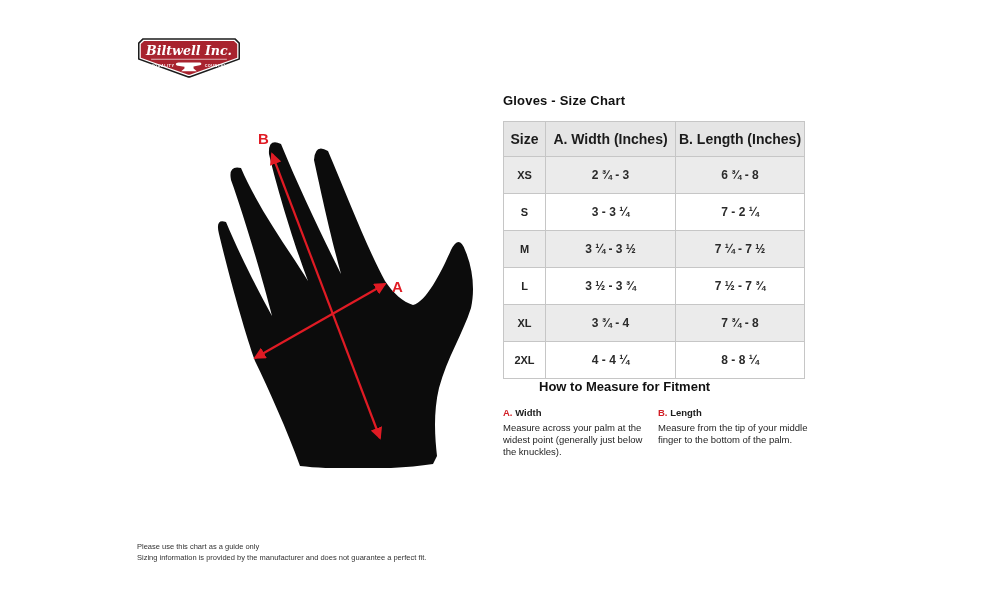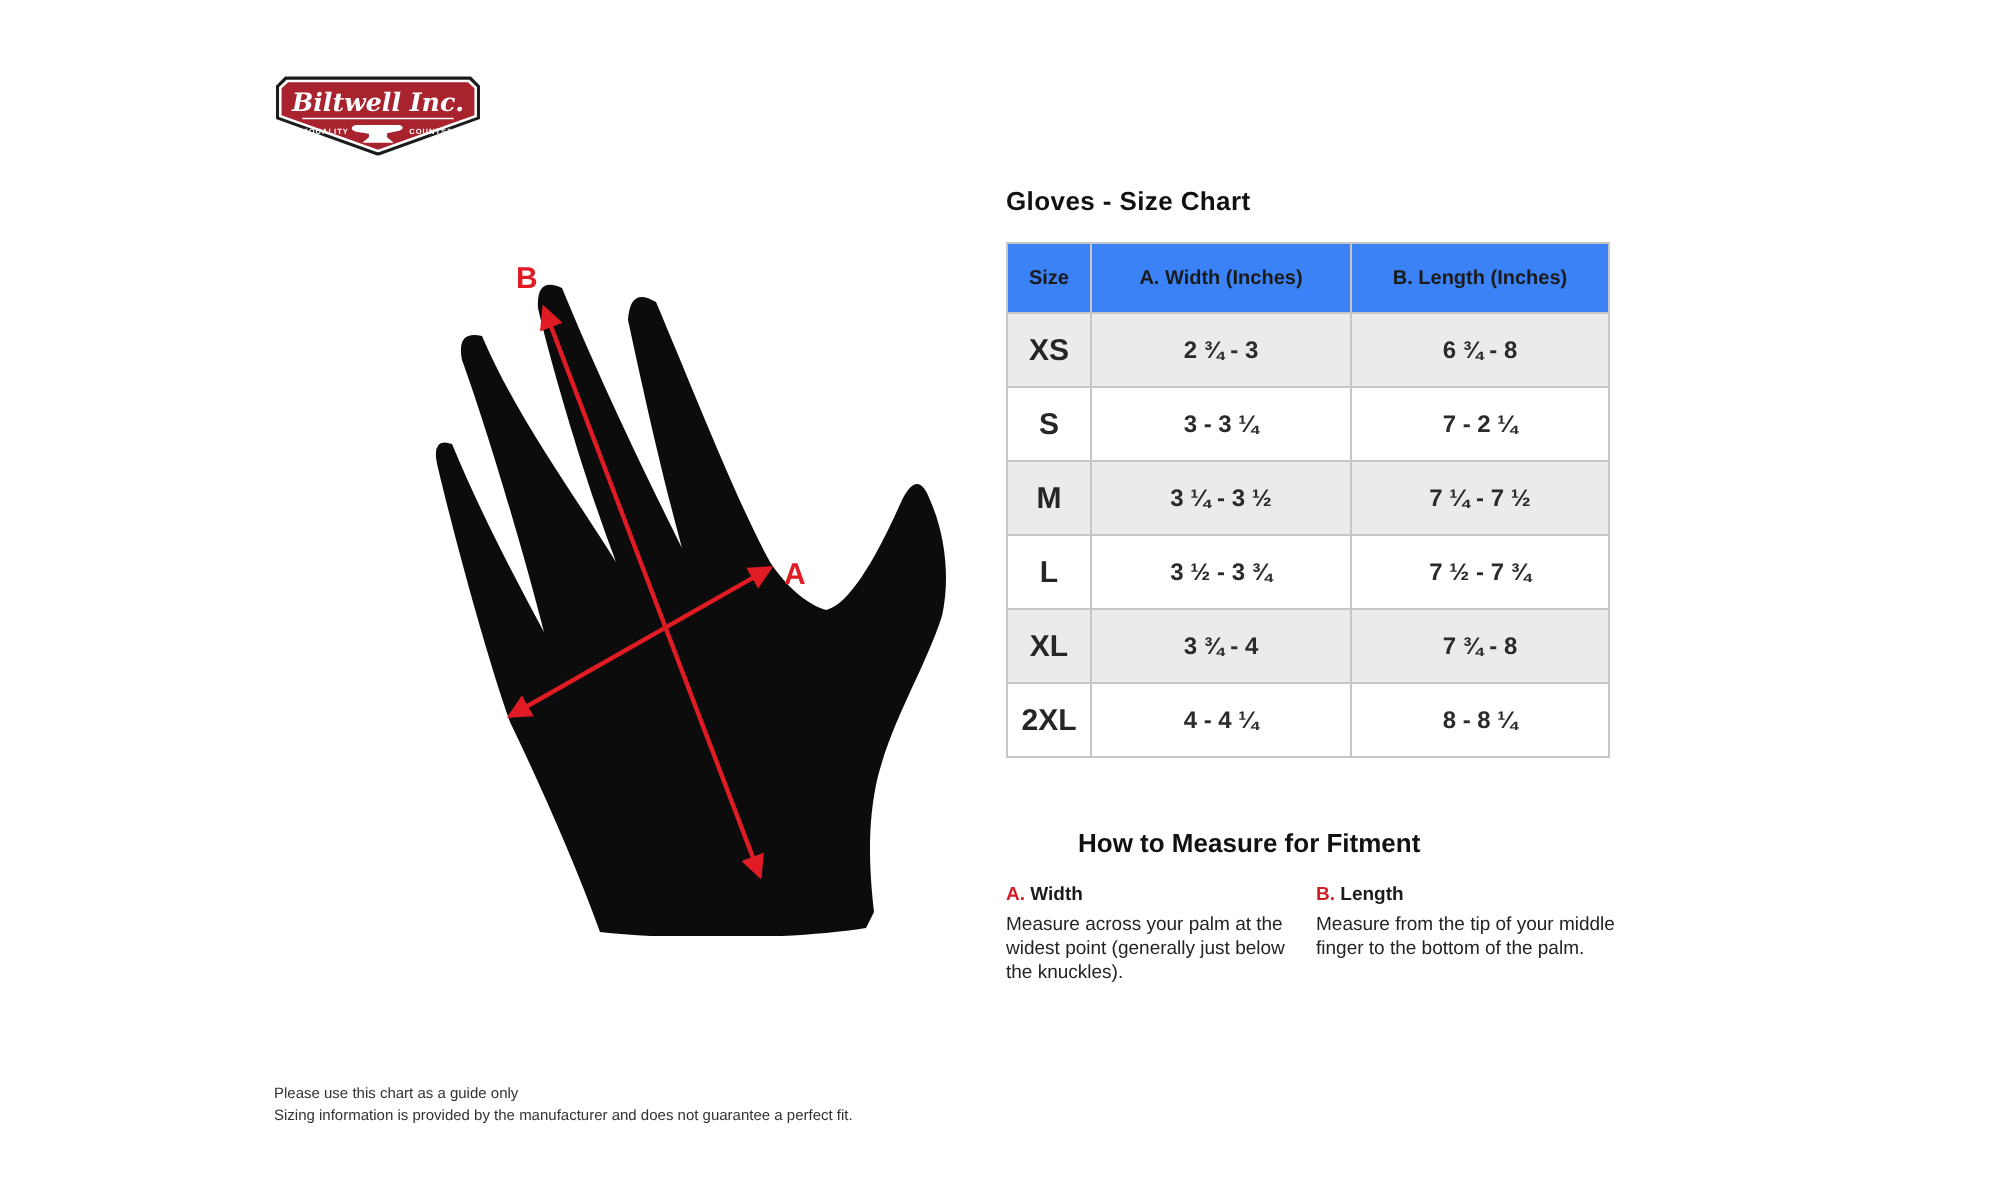--- a/index.html
+++ b/index.html
@@ -14,26 +14,26 @@
   
   .right-col{position:absolute;left:503px;top:93px;width:312px;}
   .chart-title{font-size:13px;font-weight:700;color:#111;letter-spacing:.2px;}
   table.size-table{
     border-collapse:collapse;margin-top:13px;width:301px;
     border:1px solid #9b9b9b;table-layout:fixed;
   }
   table.size-table th, table.size-table td{
     border:1px solid #c6c6c6;text-align:center;vertical-align:middle;padding:0;
   }
-  table.size-table th{height:34px;font-size:10px;font-weight:700;color:#1b1b1b;background:#3b82f6;}
-  table.size-table td{height:36px;font-size:15px;color:#262626;background:#ffffff;}
+  table.size-table th{height:34px;font-size:14px;font-weight:700;color:#1b1b1b;background:#e5e5e5;}
+  table.size-table td{height:36px;font-size:11px;color:#262626;background:#ffffff;}
   table.size-table td.size-cell{font-weight:700;}
   table.size-table td.val-cell{font-weight:700;font-size:12px;color:#2b2b2b;}
   table.size-table tr.striped td{background:#ebebeb;}
-  .measure-heading{font-size:13px;font-weight:700;color:#111;margin-top:35px;padding-left:36px;}
+  .measure-heading{font-size:13px;font-weight:700;color:#111;padding-left:36px;}
   .measure-cols{display:flex;margin-top:13px;}
   .m-col-a{width:150px;margin-right:5px;}
   .m-col-b{width:157px;}
   .m-label{font-size:9.5px;font-weight:700;color:#1b1b1b;}
   .m-letter{color:#d21f26;}
   .m-body{font-size:9.5px;line-height:1.28;color:#242424;margin-top:4px;}
   
   .footer{position:absolute;left:137px;top:541px;font-size:7.5px;line-height:1.5;color:#333;}
 </style>
 </head>

